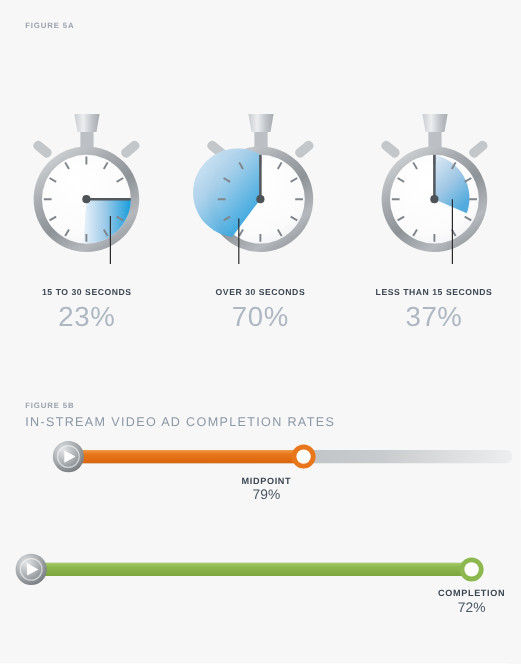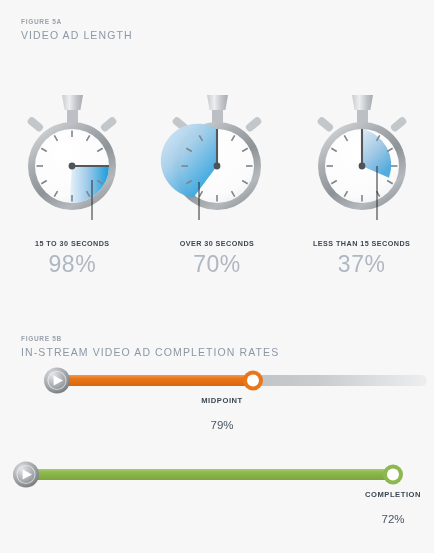--- a/index.html
+++ b/index.html
@@ -94,31 +94,30 @@
     font-size: 7.6px;
     font-weight: bold;
     letter-spacing: 0.55px;
     color: #3c4753;
     text-transform: uppercase;
     white-space: nowrap;
   }
   .bar-caption .cap-pct {
     font-size: 11.5px;
     color: #4a5663;
-    margin-top: 14px;
+    margin-top: 2px;
   }
 </style>
 </head>
 <body>
 
 <div id="page">
 
   <div class="fig-head" style="top:18px;">
     <p class="fig-kicker">FIGURE 5A</p>
-    <p class="fig-title">VIDEO AD LENGTH</p>
   </div>
 
   <div id="watch-row">
 
     <div class="watch-cell">
       <svg class="watch-svg" width="118" height="130" viewBox="0 0 118 130">
         <defs>
           <linearGradient id="crownG1" x1="0" y1="0" x2="1" y2="0">
             <stop offset="0%" stop-color="#c9cccf"></stop>
               <stop offset="35%" stop-color="#eceef0"></stop>
@@ -173,21 +172,21 @@
           <line x1="28.3" y1="56.3" x2="33.8" y2="59.5"></line>
           <line x1="41.3" y1="43.3" x2="44.5" y2="48.8"></line>
         </g>
 
         <line x1="59" y1="74" x2="96" y2="74" stroke="#53585d" stroke-width="2.1"></line>
         <circle cx="59" cy="74" r="3.4" fill="#4e5358"></circle>
 
         <line x1="79" y1="88" x2="79" y2="128" stroke="#2b2b2b" stroke-width="1"></line>
       </svg>
       <div class="watch-label">15 TO 30 SECONDS</div>
-      <div class="watch-pct">98%</div>
+      <div class="watch-pct">23%</div>
     </div>
 
     <div class="watch-cell">
       <svg class="watch-svg" width="118" height="130" viewBox="0 0 118 130">
         <defs>
           <linearGradient id="crownG2" x1="0" y1="0" x2="1" y2="0">
             <stop offset="0%" stop-color="#c9cccf"></stop>
               <stop offset="35%" stop-color="#eceef0"></stop>
             <stop offset="70%" stop-color="#c0c4c8"></stop>
               <stop offset="100%" stop-color="#a8acb0"></stop>

